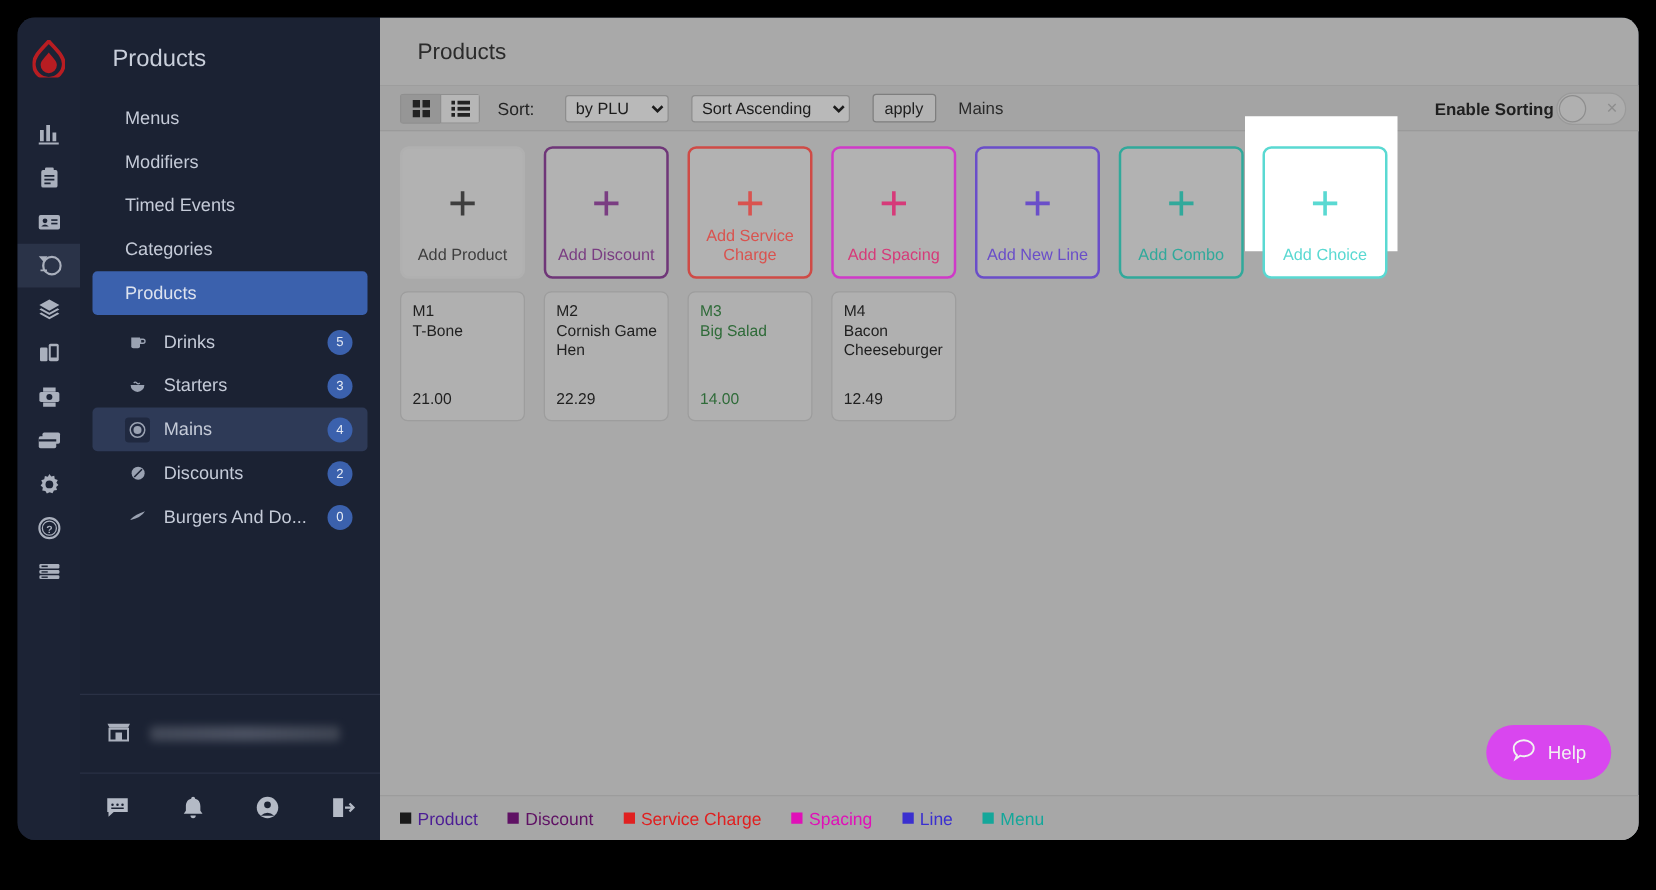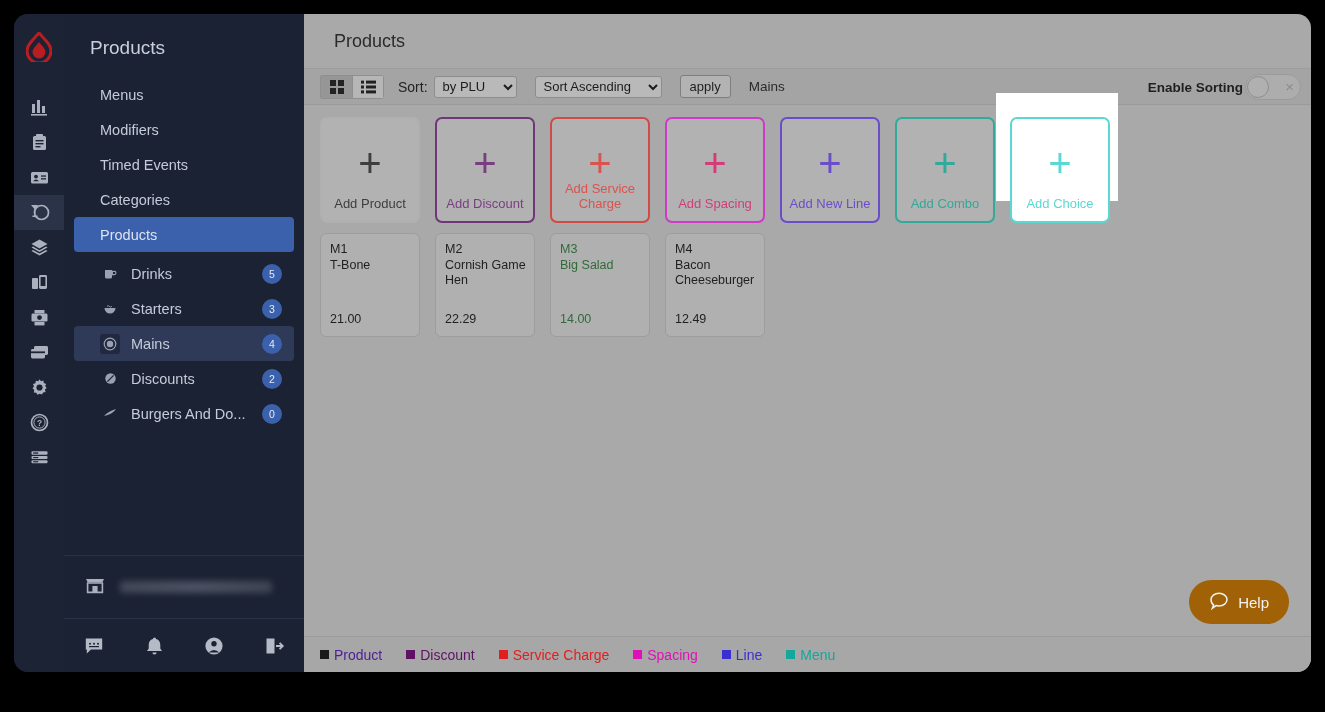--- a/index.html
+++ b/index.html
@@ -129,21 +129,21 @@
     border-bottom: 1px solid #9a9a9a;
     position: relative;
   }
   .viewbtns { display: flex; border-radius: 3px; overflow: hidden; margin-right: 14px; }
   .viewbtn {
     width: 32px; height: 24px; display: flex; align-items: center; justify-content: center;
     background: #b6b6b6; color: #222; border: 1px solid #8f8f8f;
   }
   .viewbtn.active { background: #969696; }
   .viewbtn:first-child { border-right: none; }
-  #sortlabel { font-size: 14px; color: #232323; margin-right: 6px; }
+  #sortlabel { font-size: 14px; color: #232323; margin-right: 24px; }
   select.sel {
     font-family: "Liberation Sans", sans-serif;
     font-size: 13px; color: #1c1c1c;
     background: #b9b9b9; border: 1px solid #8d8d8d;
     border-radius: 3px; height: 22px; padding: 0 4px;
     margin-right: 18px;
   }
   #applybtn {
     font-family: "Liberation Sans", sans-serif;
     font-size: 13px; color: #1f1f1f;
@@ -621,21 +621,21 @@
       <span class="leg">
         <span class="sw" id="sw4" style="background: rgb(58, 47, 208);"></span>
         <span style="color: rgb(58, 47, 208);">Line</span>
       </span>
       <span class="leg">
         <span class="sw" id="sw5" style="background: rgb(20, 167, 154);"></span>
         <span style="color: rgb(20, 167, 154);">Menu</span>
       </span>
     </div>
 
-    <div id="help" style="background: #a16207;">
+    <div id="help" style="background: #d946ef;">
       <span>
         <svg width="20" height="20" viewBox="0 0 20 20">
           <path d="M10 2.2 c4.4 0 8 2.8 8 6.4 s-3.6 6.4-8 6.4 c-1 0-2-.16-2.9-.45 L3.4 17.2 l1.2-3.1 C3 12.9 2 11 2 8.6 2 5 5.6 2.2 10 2.2 Z" fill="none" stroke="#f2f2f2" stroke-width="1.5"></path>
         </svg>
       </span>
       <span>Help</span>
     </div>
 
   </div>
 </div>

